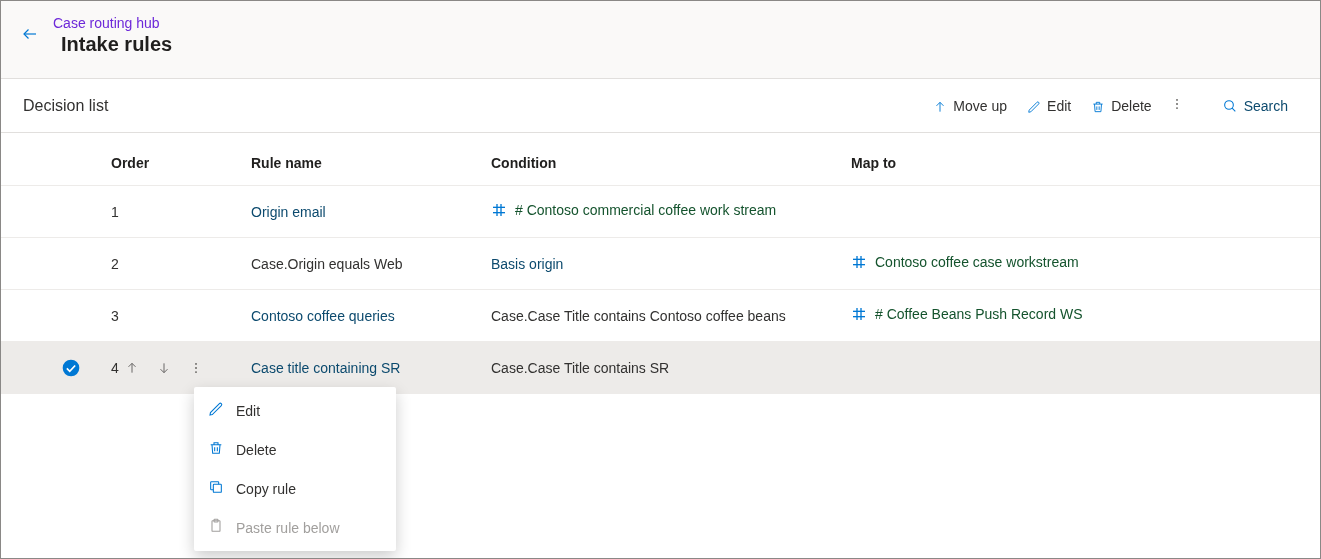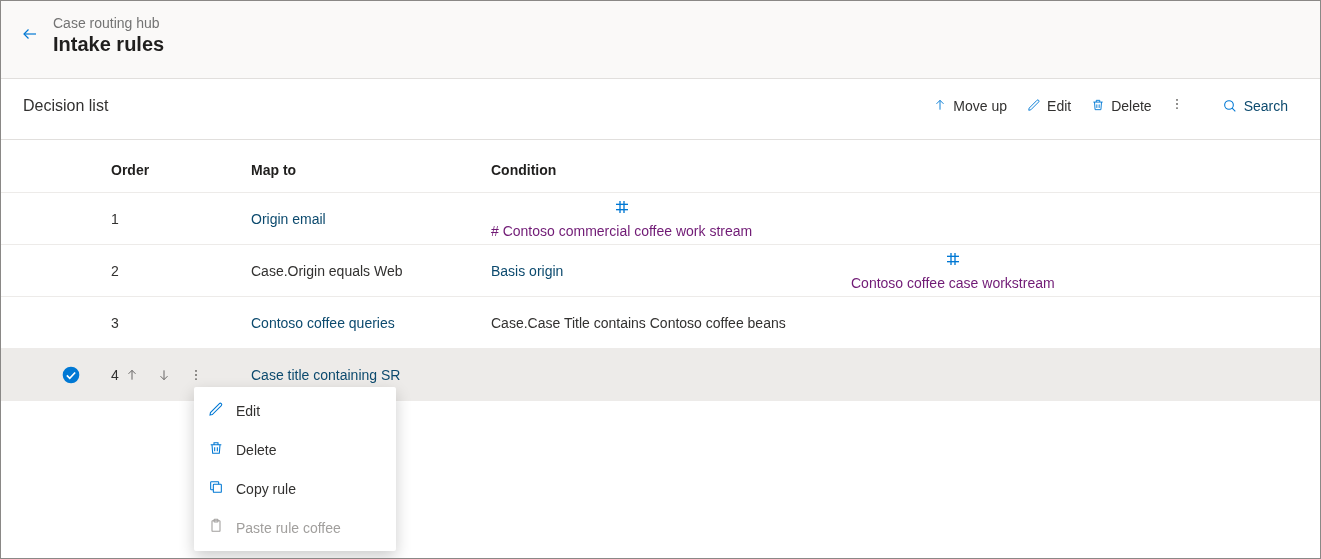--- a/index.html
+++ b/index.html
@@ -25,43 +25,44 @@
   .back-arrow {
     color: #0078d4;
     font-size: 18px;
     margin-right: 14px;
     margin-top: 10px;
     cursor: pointer;
     line-height: 1;
   }
   .header-text .breadcrumb {
     font-size: 14px;
-    color: #737373;
+    color: #6d28d9;
     margin-bottom: 2px;
   }
   .header-text .title {
     font-size: 20px;
     font-weight: 600;
     color: #201f1e;
+    margin-left: 8px;
   }
   .toolbar {
     display: flex;
     align-items: center;
-    padding: 12px 22px 19px 22px;
+    padding: 12px 22px 12px 22px;
     border-bottom: 1px solid #e1dfdd;
   }
   .toolbar .section-title {
     font-size: 16px;
     color: #323130;
     flex: 0 0 auto;
   }
   .toolbar .spacer { flex: 1; }
   .cmd {
     display: inline-flex;
-    align-items: flex-start;
+    align-items: flex-end;
     gap: 6px;
     padding: 6px 10px;
     color: #323130;
     cursor: pointer;
     font-size: 14px;
     border-radius: 2px;
   }
   .cmd svg, .cmd .glyph { color: #0078d4; }
   .icon-btn {
     padding: 6px 8px;
@@ -94,23 +95,22 @@
   }
   .trow.selected {
     background: #edebe9;
   }
   .cell-order { color:#323130; }
   .link { color: #0c4a6e; cursor: pointer; }
   .mapto {
     display: inline-flex;
     align-items: center;
     gap: 8px;
-    color: #701a75;
-    cursor: pointer;
-    flex-direction: column;
+    color: #14532d;
+    cursor: pointer;
   }
   .mapto svg { color: #0078d4; flex-shrink:0; }
   .row-check {
     position: absolute;
     left: 60px;
     width: 20px; height: 20px;
     display: none;
   }
   .trow.selected .row-check { display: block; }
   .trow .rowctl {
@@ -207,22 +207,23 @@
         <line x1="20" y1="20" x2="15.2" y2="15.2"></line>
       </svg>
     <span>Search</span>
   </span>
 </div>
 
 <div class="table-wrap">
   <div class="thead">
     <div></div>
     <div>Order</div>
+    <div>Rule name</div>
+    <div>Condition</div>
     <div>Map to</div>
-    <div>Condition</div>
   </div>
   <div id="tbody">
       <div class="trow">
         <div></div>
         <div class="cell-order">1</div>
         <div><span class="link">Origin email</span></div>
         <div><span class="mapto">
             <svg width="16" height="16" viewBox="0 0 24 24" fill="none" stroke="currentColor" stroke-width="2">
               <line x1="3" y1="8" x2="21" y2="8"></line>
               <line x1="3" y1="16" x2="21" y2="16"></line>
@@ -245,20 +246,29 @@
               <line x1="15" y1="3" x2="15" y2="21"></line>
             </svg>
             <span>Contoso coffee case workstream</span>
           </span></div>
       </div>
       <div class="trow">
         <div></div>
         <div class="cell-order">3</div>
         <div><span class="link">Contoso coffee queries</span></div>
         <div>Case.Case Title contains Contoso coffee beans</div>
+        <div><span class="mapto">
+            <svg width="16" height="16" viewBox="0 0 24 24" fill="none" stroke="currentColor" stroke-width="2">
+              <line x1="3" y1="8" x2="21" y2="8"></line>
+              <line x1="3" y1="16" x2="21" y2="16"></line>
+              <line x1="9" y1="3" x2="9" y2="21"></line>
+              <line x1="15" y1="3" x2="15" y2="21"></line>
+            </svg>
+            <span># Coffee Beans Push Record WS</span>
+          </span></div>
       </div>
       <div class="trow selected">
         <span class="row-check"><svg width="20" height="20" viewBox="0 0 24 24">
             <circle cx="12" cy="12" r="10" fill="#0078d4"></circle>
             <polyline points="7 12.5 10.5 16 17 9" fill="none" stroke="#fff" stroke-width="2"></polyline>
           </svg></span>
         <span class="rowctl">
           <span class="rc">
             <svg width="14" height="14" viewBox="0 0 24 24" fill="none" stroke="currentColor" stroke-width="1.6">
               <line x1="12" y1="20" x2="12" y2="4"></line>
@@ -275,20 +285,21 @@
             <svg width="14" height="14" viewBox="0 0 24 24" fill="currentColor">
               <circle cx="12" cy="5" r="1.6"></circle>
               <circle cx="12" cy="12" r="1.6"></circle>
               <circle cx="12" cy="19" r="1.6"></circle>
             </svg>
           </span>
         </span>
         <div></div>
         <div class="cell-order">4</div>
         <div><span class="link">Case title containing SR</span></div>
+        <div>Case.Case Title contains SR</div>
       </div>
     </div>
 </div>
 
 <div class="context-menu">
   <div class="menu-item">
     <span class="mi-icon">
       <svg viewBox="0 0 24 24" fill="none" stroke="currentColor" stroke-width="1.6">
           <path d="M3 21l3.5-.7L20 6.8a2 2 0 0 0 0-2.8l-.1-.1a2 2 0 0 0-2.8 0L3.7 17.4 3 21z"></path>
         </svg>
@@ -314,15 +325,15 @@
     </span>
     <span>Copy rule</span>
   </div>
   <div class="menu-item disabled">
     <span class="mi-icon">
       <svg viewBox="0 0 24 24" fill="none" stroke="currentColor" stroke-width="1.6">
           <rect x="6" y="4" width="12" height="16" rx="1"></rect>
           <rect x="9" y="2" width="6" height="4" rx="1"></rect>
         </svg>
     </span>
-    <span>Paste rule coffee</span>
+    <span>Paste rule below</span>
   </div>
 </div>
 
 </body></html>

